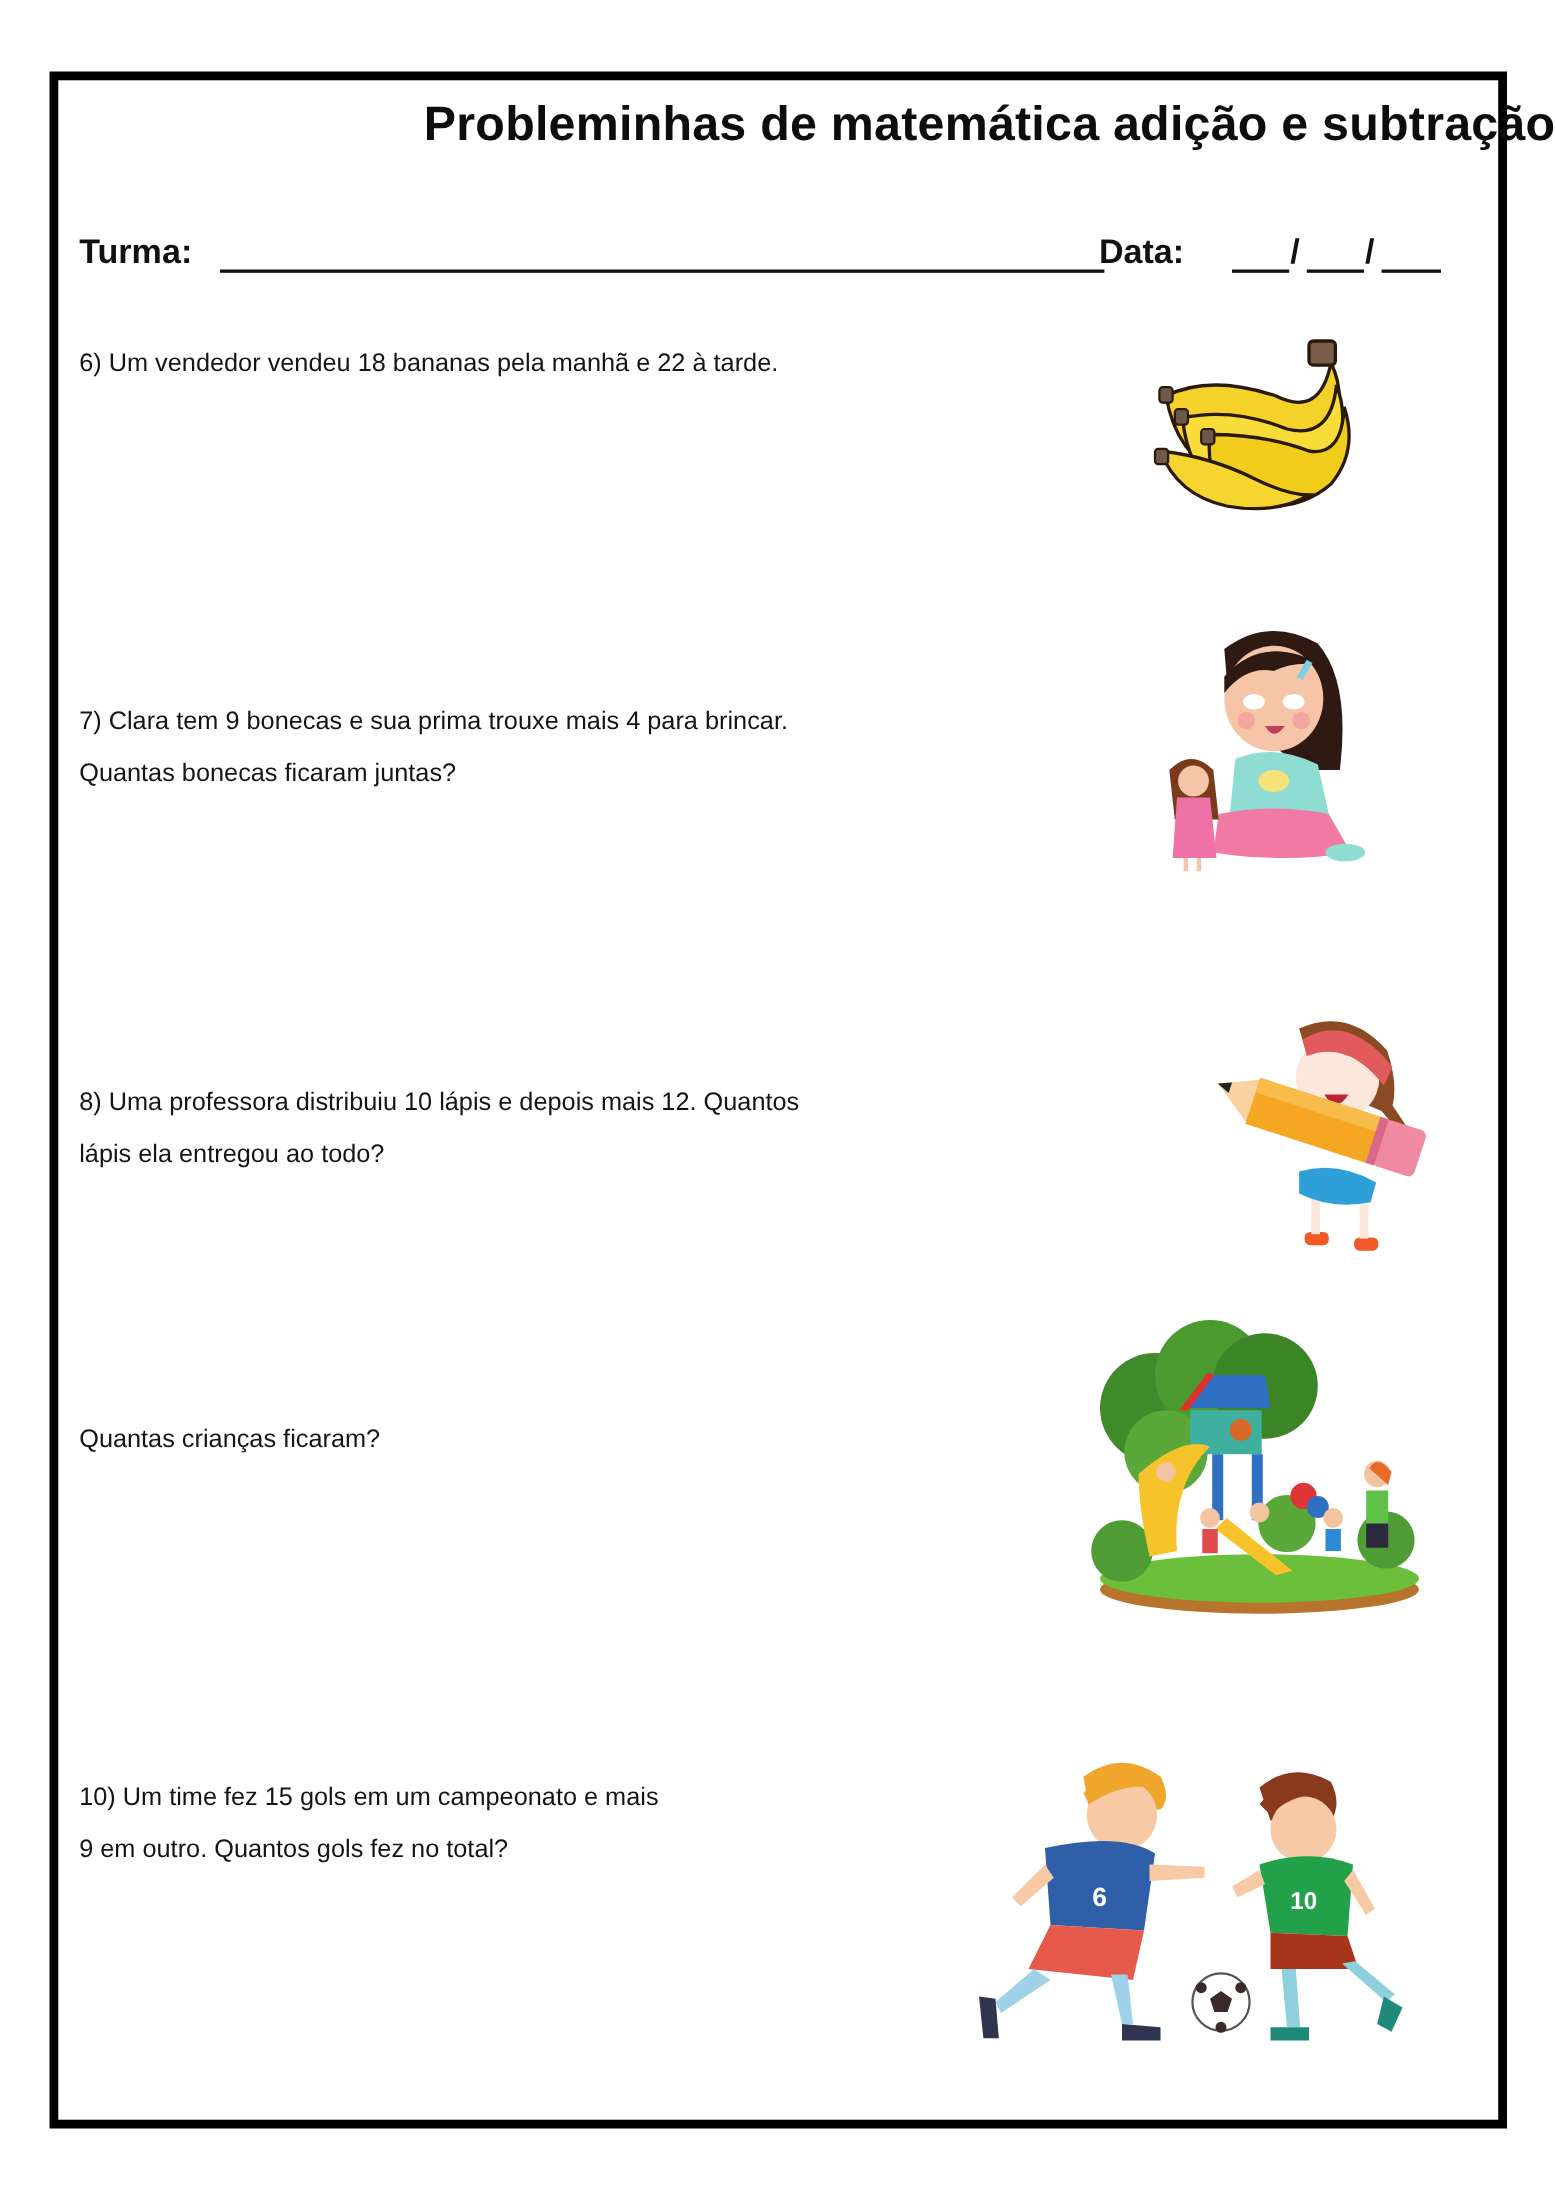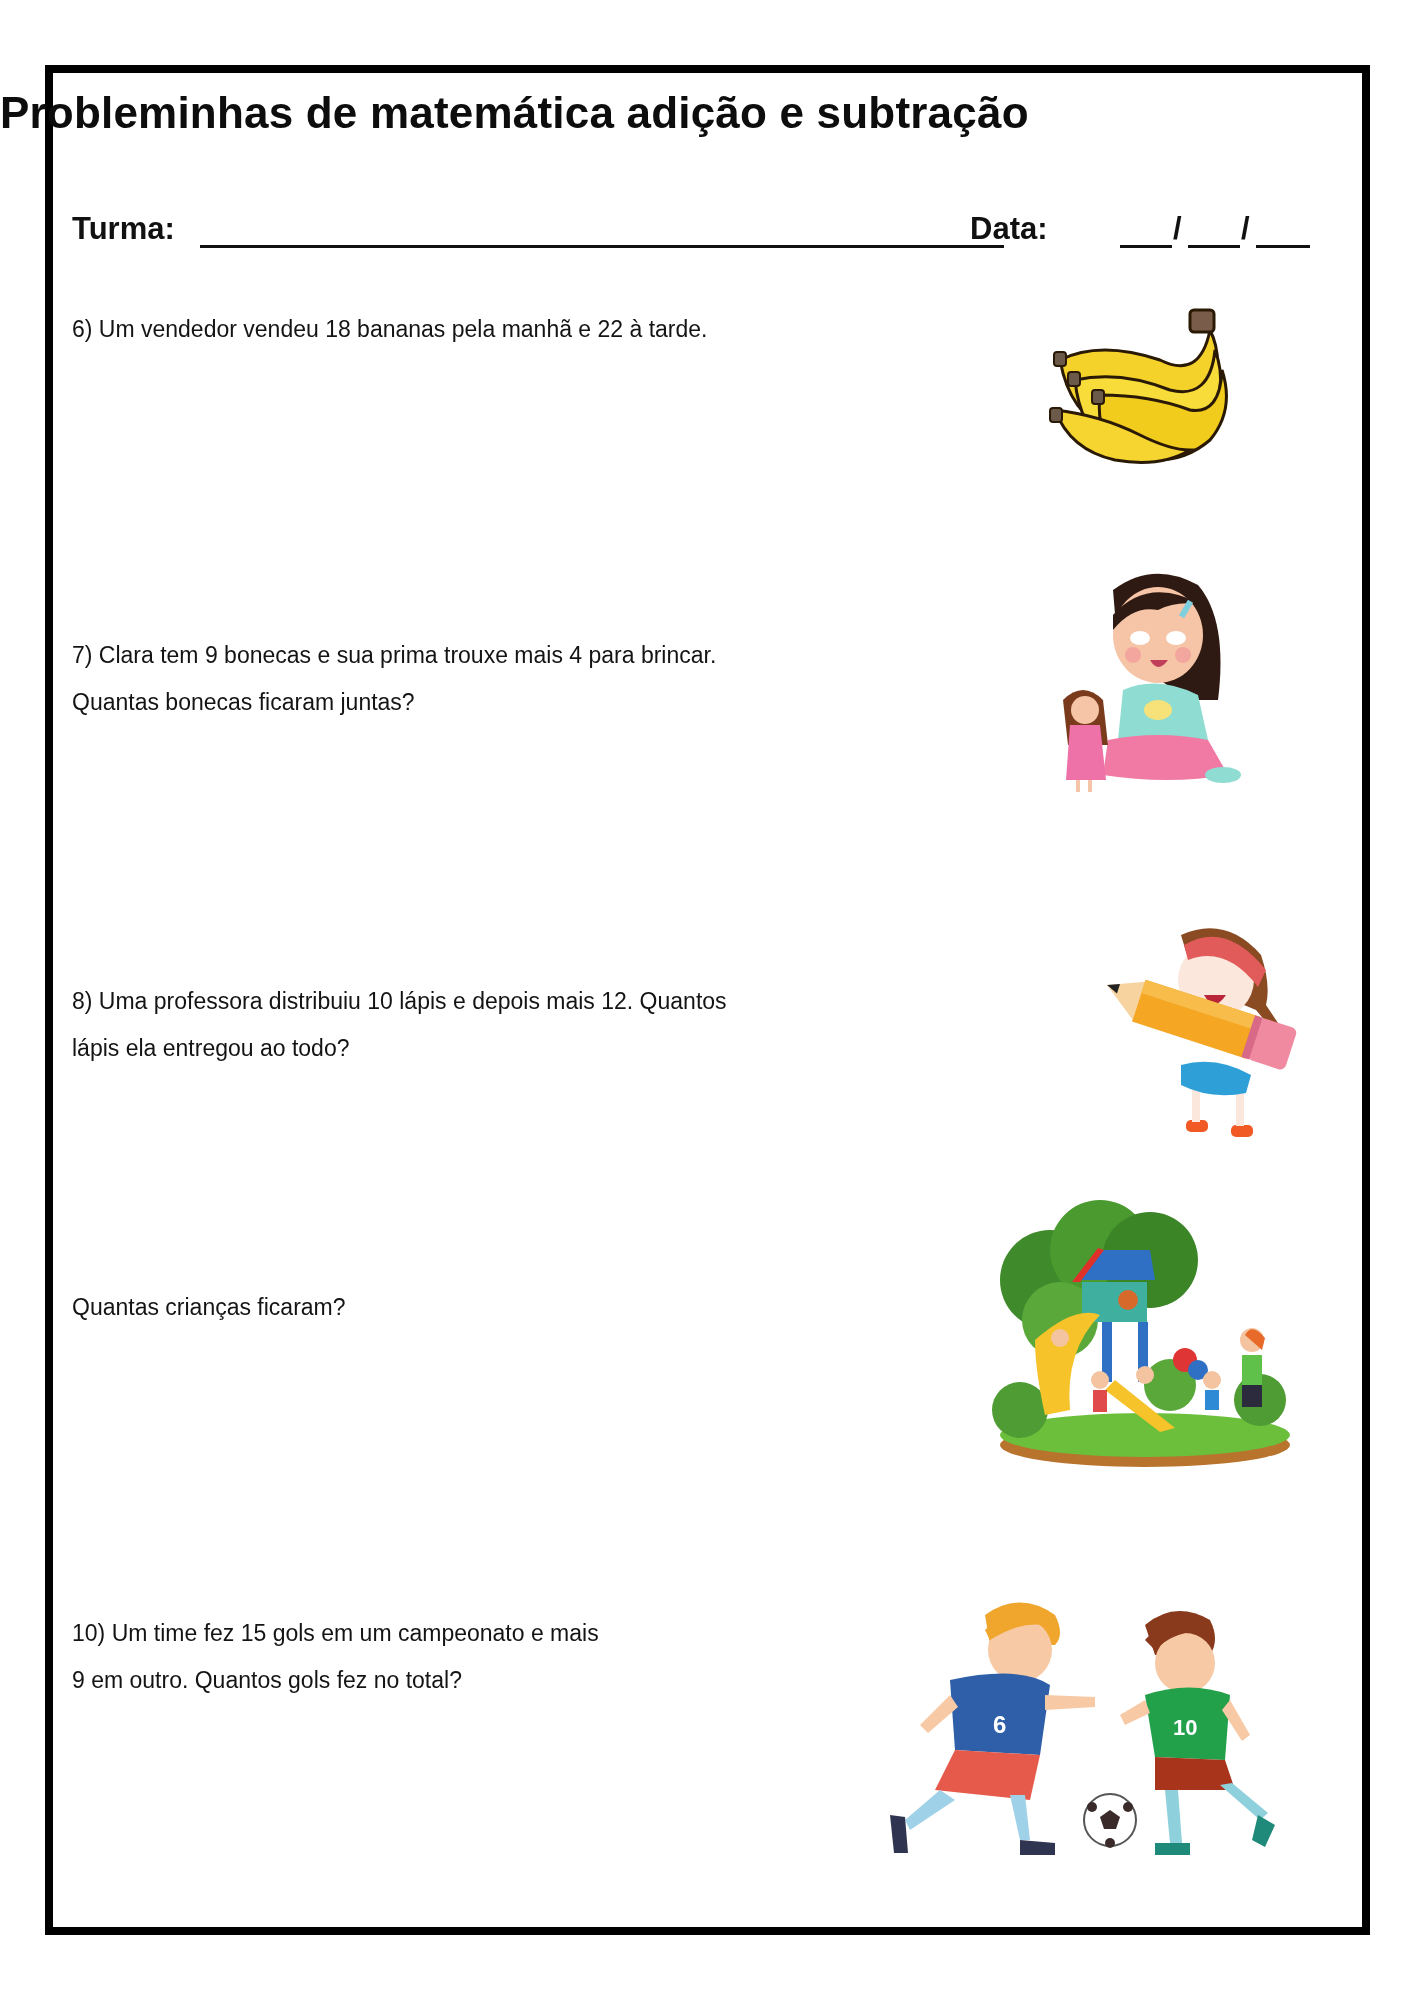--- a/index.html
+++ b/index.html
@@ -1,41 +1,41 @@
 <!DOCTYPE html>
 <html><head>
   <meta charset="utf-8">
   <style>
     html, body { margin: 0; padding: 0; background: #ffffff; }
     body { width: 1414px; height: 2000px; position: relative; overflow: hidden;
            font-family: "Liberation Sans", sans-serif; color: #111111; }
     .frame { position: absolute; left: 45px; top: 65px; width: 1325px; height: 1870px;
              box-sizing: border-box; border: 8px solid #000000; background: #ffffff; }
-    .title { position: absolute; left: 0; top: 88px; width: 1414px; text-align: left;
+    .title { position: absolute; left: 0; top: 88px; width: 1414px; text-align: right;
              font-weight: bold; font-size: 44px; letter-spacing: 0.2px; color: #0d0d0d; }
     .info-row { position: absolute; top: 211px; left: 72px; height: 44px; font-size: 31px;
                 font-weight: bold; white-space: nowrap; }
     .info-row span { position: absolute; top: 0; }
     .blank { position: absolute; border-bottom: 3px solid #111; height: 0; }
     .slash { position: absolute; top: 0; font-size: 31px; font-weight: bold; }
     .q { position: absolute; left: 72px; font-size: 23px; line-height: 47px; color: #141414; }
     .q .line { display: block; white-space: nowrap; }
     .illus { position: absolute; }
   </style>
 </head>
 <body>
 
 <div class="frame"></div>
 
 <div class="title">Probleminhas de matemática adição e subtração</div>
 
 <div class="info-row">
   <span style="left:0;text-align:right;">Turma:</span>
   <div class="blank" style="left:128px; width:804px; top:34px;"></div>
-  <span style="left:898px;">Data:</span>
+  <span style="left:927px;">Data:</span>
   <div class="blank" style="left:1048px; width:52px; top:34px;"></div>
   <span class="slash" style="left:1101px;">/</span>
   <div class="blank" style="left:1116px; width:52px; top:34px;"></div>
   <span class="slash" style="left:1169px;">/</span>
   <div class="blank" style="left:1184px; width:54px; top:34px;"></div>
 </div>
 
 <div class="q" style="top:306px;">
   <span class="line">6) Um vendedor vendeu 18 bananas pela manhã e 22 à tarde.</span>
 </div>

